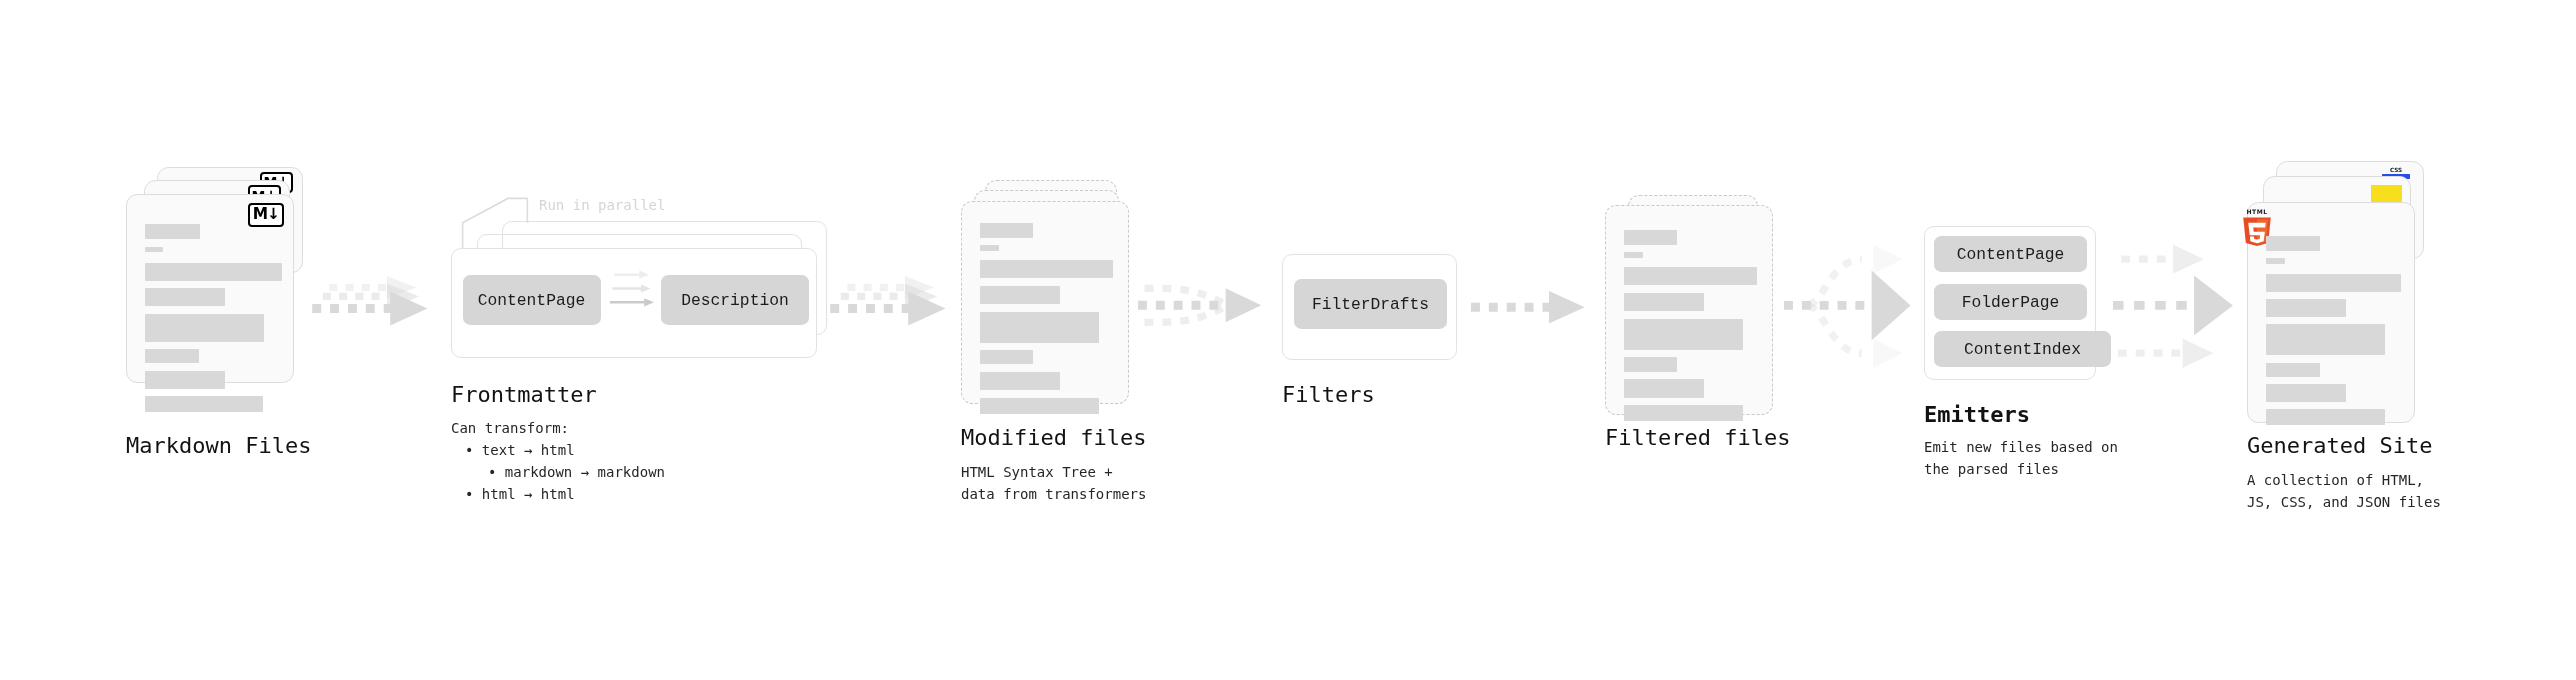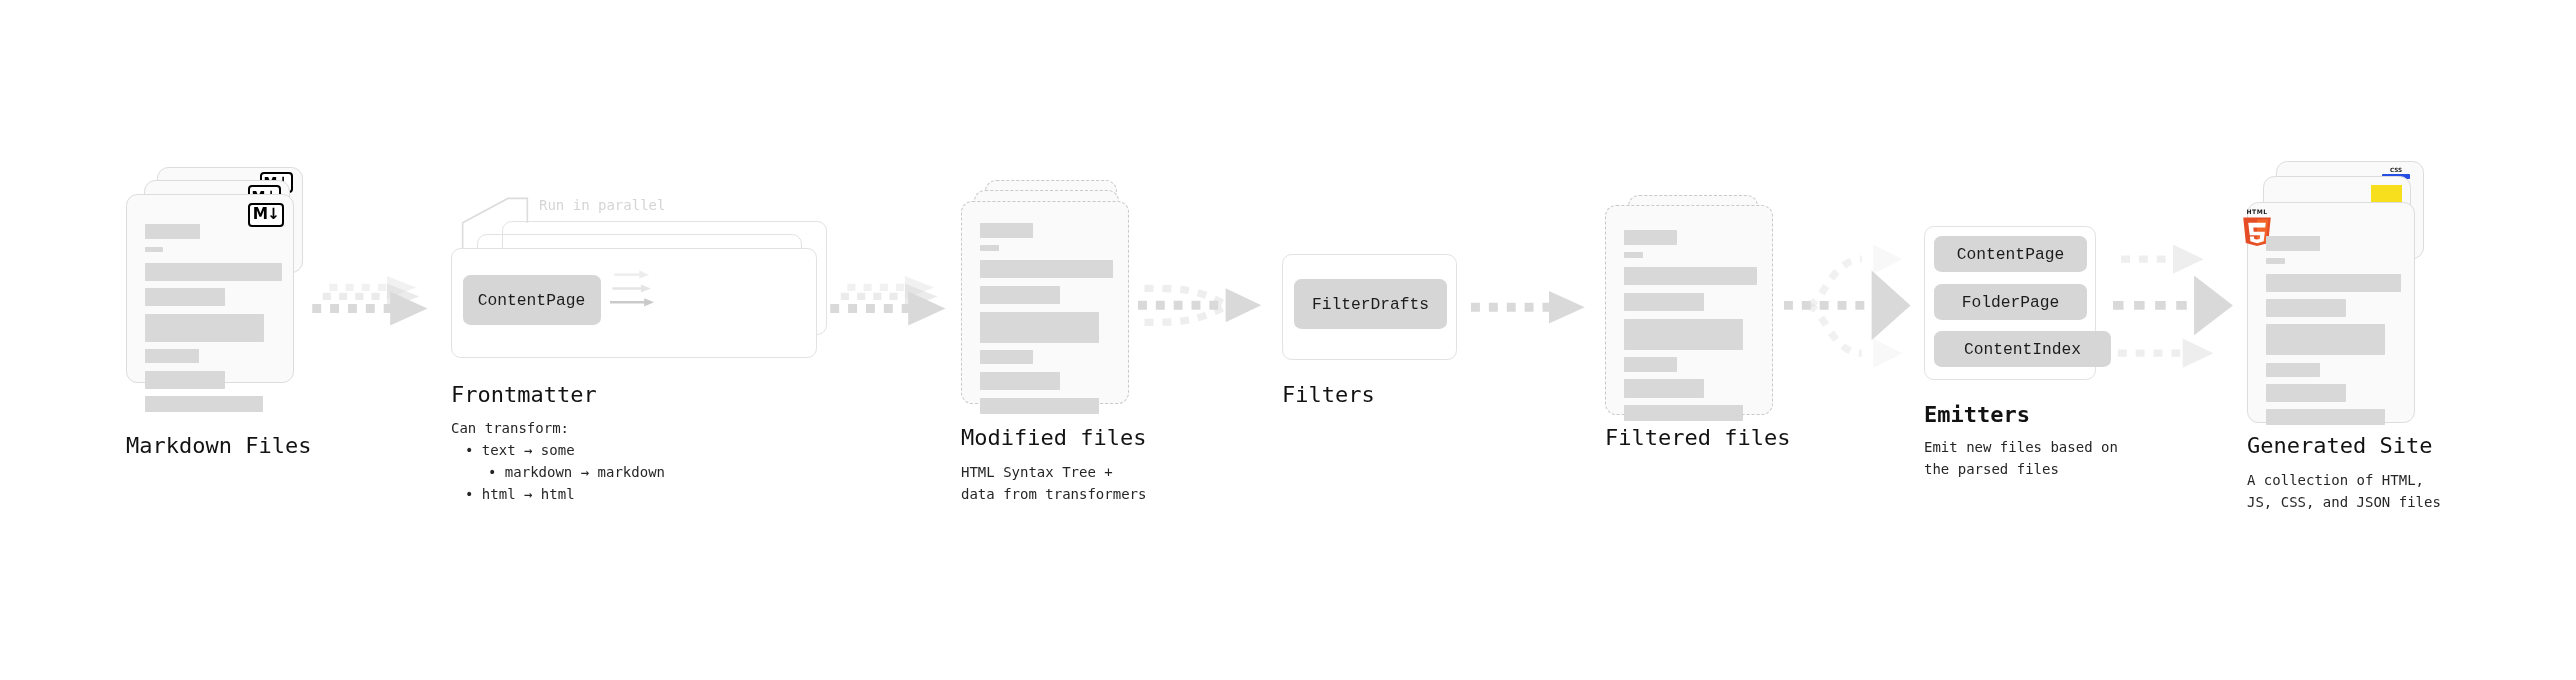--- a/index.html
+++ b/index.html
@@ -170,24 +170,25 @@
           <line x1="3" y1="25" x2="40" y2="25" stroke="#b9b9b9" stroke-width="3"></line>
           <polygon points="38,20 50,25 38,30" fill="#b9b9b9"></polygon>
         </g>
       <g opacity="0.75">
           <line x1="0" y1="42" x2="44" y2="42" stroke="#b9b9b9" stroke-width="3"></line>
           <polygon points="42,37 54,42 42,47" fill="#b9b9b9"></polygon>
         </g>
     </svg>
 
     <div class="chip" style="left:19.5px; top:88px; width:138px; height:50px;">ContentPage</div>
+    <div class="chip" style="left:218px; top:88px; width:148px; height:50px;">Description</div>
   </div>
   <div class="title" style="left:451px; top:382px;">Frontmatter</div>
   <div class="caption" style="left:451px; top:418px;">Can transform:</div>
-  <div class="caption" style="left:465px; top:440px;">• text → some</div>
+  <div class="caption" style="left:465px; top:440px;">• text → html</div>
   <div class="caption" style="left:488px; top:462px;">• markdown → markdown</div>
   <div class="caption" style="left:465px; top:484px;">• html → html</div>
 
   <div class="abs" style="left:827px; top:276px;">
     <svg width="138" height="57" viewBox="0 0 170 70">
       <g opacity="0.35">
         <line x1="25" y1="14" x2="100" y2="14" stroke="#d9d9d9" stroke-width="9" stroke-dasharray="10 10"></line>
         <polygon points="96,0 132,14 96,28" fill="#d9d9d9"></polygon>
       </g>
       <g opacity="0.5">

